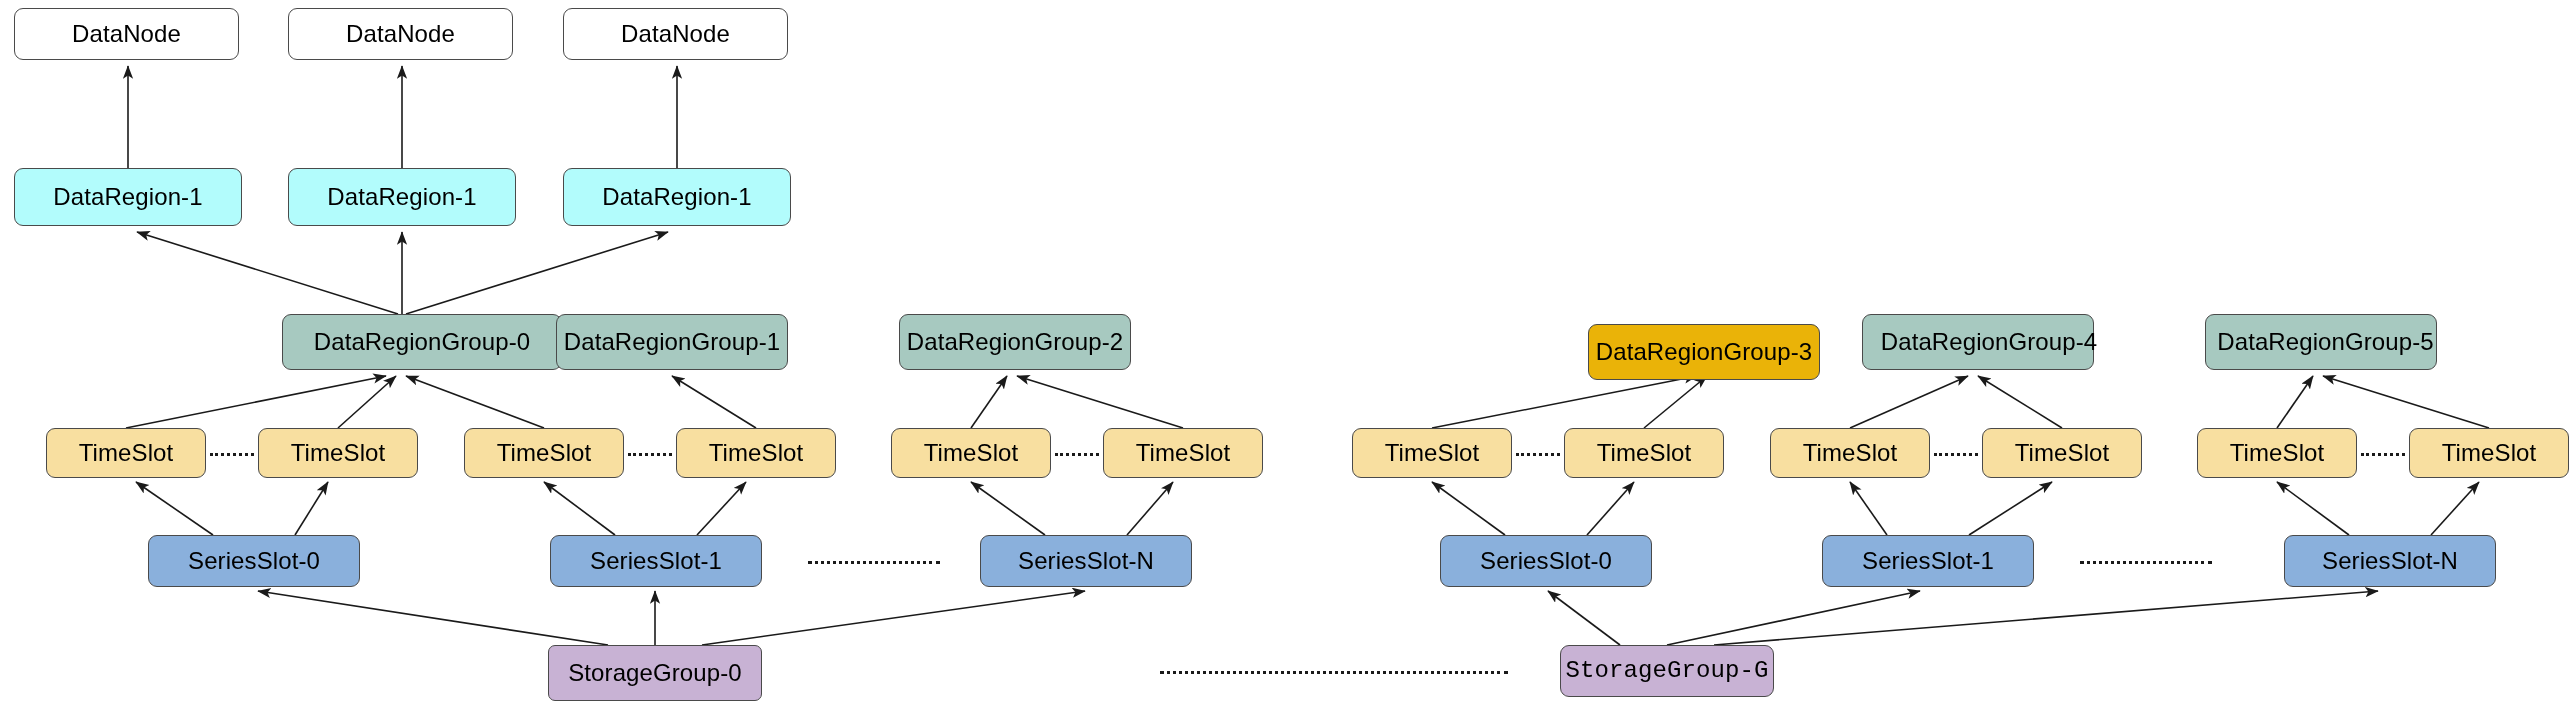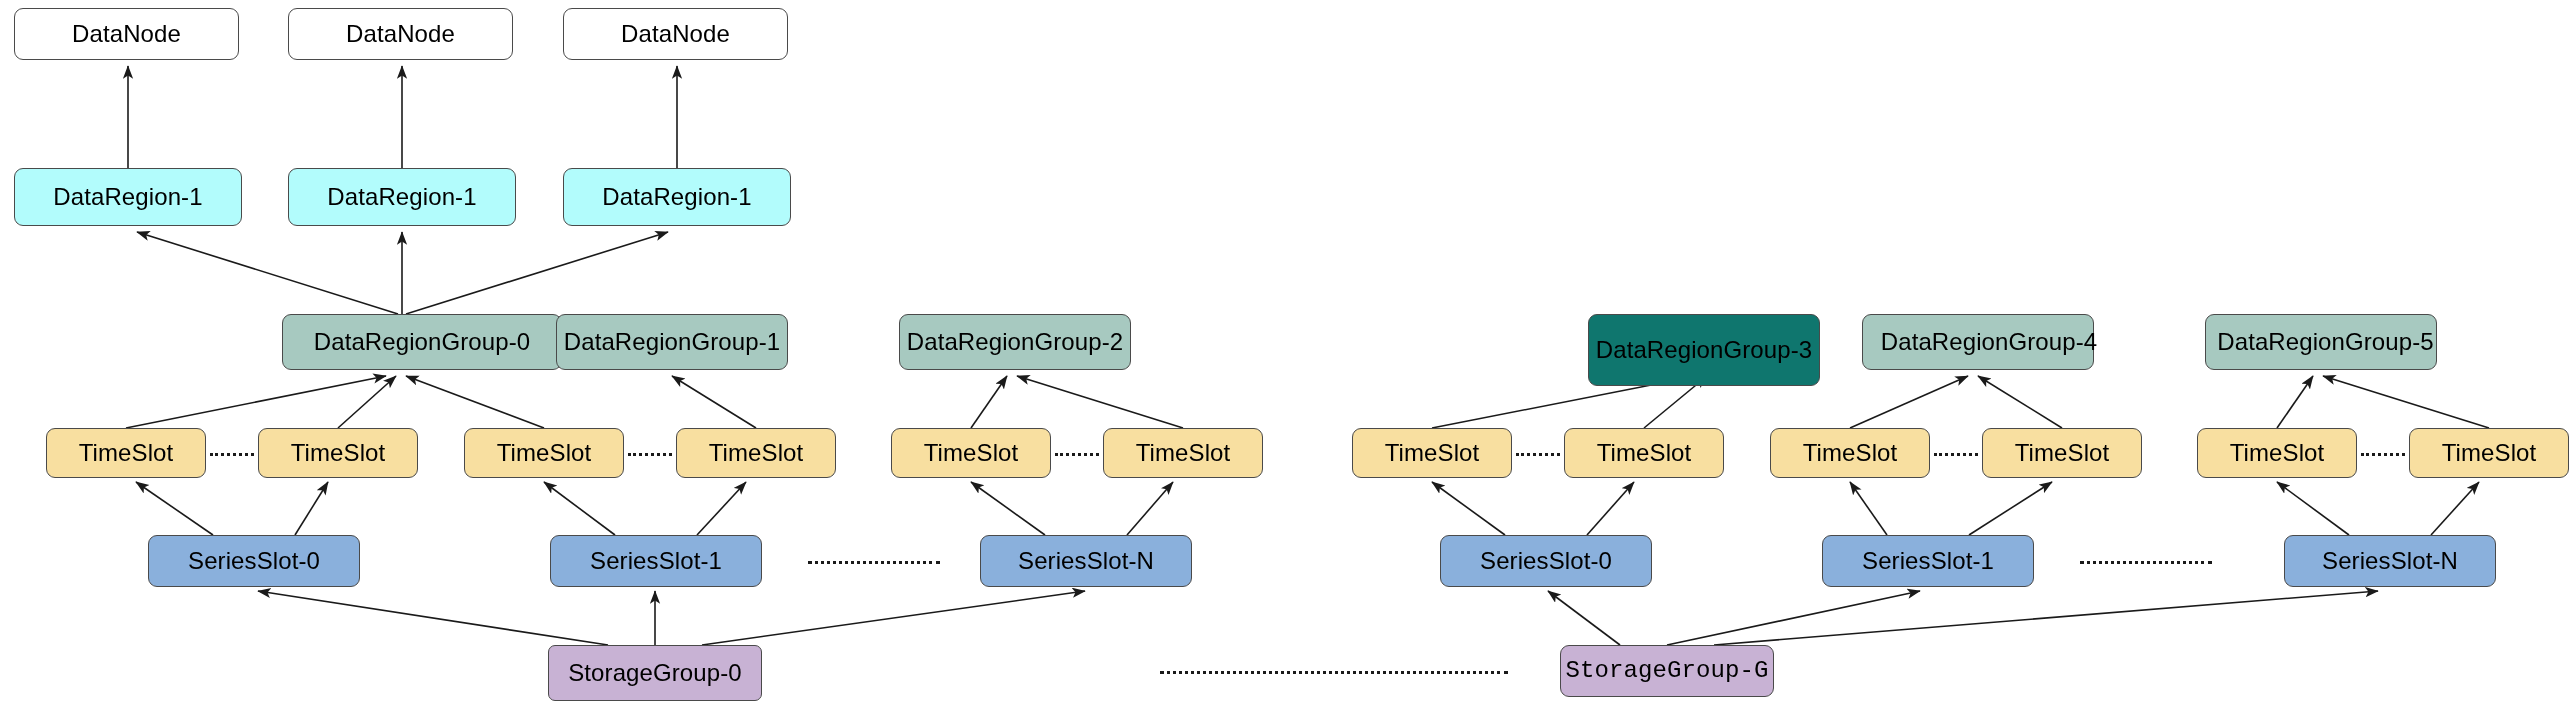--- a/index.html
+++ b/index.html
@@ -92,21 +92,21 @@
   <div id="nodes-layer">
       <div class="node" style="left: 14px; top: 8px; width: 225px; height: 52px; background: rgb(255, 255, 255); border-color: rgb(74, 74, 74); color: rgb(0, 0, 0);">DataNode</div>
       <div class="node" style="left: 288px; top: 8px; width: 225px; height: 52px; background: rgb(255, 255, 255); border-color: rgb(74, 74, 74); color: rgb(0, 0, 0);">DataNode</div>
       <div class="node" style="left: 563px; top: 8px; width: 225px; height: 52px; background: rgb(255, 255, 255); border-color: rgb(74, 74, 74); color: rgb(0, 0, 0);">DataNode</div>
       <div class="node" style="left: 14px; top: 168px; width: 228px; height: 58px; background: rgb(178, 252, 252); border-color: rgb(74, 74, 74); color: rgb(0, 0, 0);">DataRegion-1</div>
       <div class="node" style="left: 288px; top: 168px; width: 228px; height: 58px; background: rgb(178, 252, 252); border-color: rgb(74, 74, 74); color: rgb(0, 0, 0);">DataRegion-1</div>
       <div class="node" style="left: 563px; top: 168px; width: 228px; height: 58px; background: rgb(178, 252, 252); border-color: rgb(74, 74, 74); color: rgb(0, 0, 0);">DataRegion-1</div>
       <div class="node" style="left: 282px; top: 314px; width: 280px; height: 56px; background: rgb(167, 201, 192); border-color: rgb(74, 74, 74); color: rgb(0, 0, 0);">DataRegionGroup-0</div>
       <div class="node" style="left: 556px; top: 314px; width: 232px; height: 56px; background: rgb(167, 201, 192); border-color: rgb(74, 74, 74); color: rgb(0, 0, 0);">DataRegionGroup-1</div>
       <div class="node" style="left: 899px; top: 314px; width: 232px; height: 56px; background: rgb(167, 201, 192); border-color: rgb(74, 74, 74); color: rgb(0, 0, 0); text-align: right;">DataRegionGroup-2</div>
-      <div class="node" style="left: 1588px; top: 314px; width: 232px; height: 72px; background: #0f766e; border-color: rgb(74, 74, 74); color: rgb(0, 0, 0);">DataRegionGroup-3</div>
+      <div class="node" style="left: 1588px; top: 324px; width: 232px; height: 56px; background: #eab308; border-color: rgb(74, 74, 74); color: rgb(0, 0, 0);">DataRegionGroup-3</div>
       <div class="node" style="left: 1862px; top: 314px; width: 232px; height: 56px; background: rgb(167, 201, 192); border-color: rgb(74, 74, 74); color: rgb(0, 0, 0); padding-left: 22px;">DataRegionGroup-4</div>
       <div class="node" style="left: 2205px; top: 314px; width: 232px; height: 56px; background: rgb(167, 201, 192); border-color: rgb(74, 74, 74); color: rgb(0, 0, 0); padding-left: 9px;">DataRegionGroup-5</div>
       <div class="node" style="left: 46px; top: 428px; width: 160px; height: 50px; background: rgb(248, 223, 160); border-color: rgb(74, 74, 74); color: rgb(0, 0, 0);">TimeSlot</div>
       <div class="node" style="left: 258px; top: 428px; width: 160px; height: 50px; background: rgb(248, 223, 160); border-color: rgb(74, 74, 74); color: rgb(0, 0, 0);">TimeSlot</div>
       <div class="node" style="left: 464px; top: 428px; width: 160px; height: 50px; background: rgb(248, 223, 160); border-color: rgb(74, 74, 74); color: rgb(0, 0, 0);">TimeSlot</div>
       <div class="node" style="left: 676px; top: 428px; width: 160px; height: 50px; background: rgb(248, 223, 160); border-color: rgb(74, 74, 74); color: rgb(0, 0, 0);">TimeSlot</div>
       <div class="node" style="left: 891px; top: 428px; width: 160px; height: 50px; background: rgb(248, 223, 160); border-color: rgb(74, 74, 74); color: rgb(0, 0, 0);">TimeSlot</div>
       <div class="node" style="left: 1103px; top: 428px; width: 160px; height: 50px; background: rgb(248, 223, 160); border-color: rgb(74, 74, 74); color: rgb(0, 0, 0);">TimeSlot</div>
       <div class="node" style="left: 1352px; top: 428px; width: 160px; height: 50px; background: rgb(248, 223, 160); border-color: rgb(74, 74, 74); color: rgb(0, 0, 0);">TimeSlot</div>
       <div class="node" style="left: 1564px; top: 428px; width: 160px; height: 50px; background: rgb(248, 223, 160); border-color: rgb(74, 74, 74); color: rgb(0, 0, 0);">TimeSlot</div>

